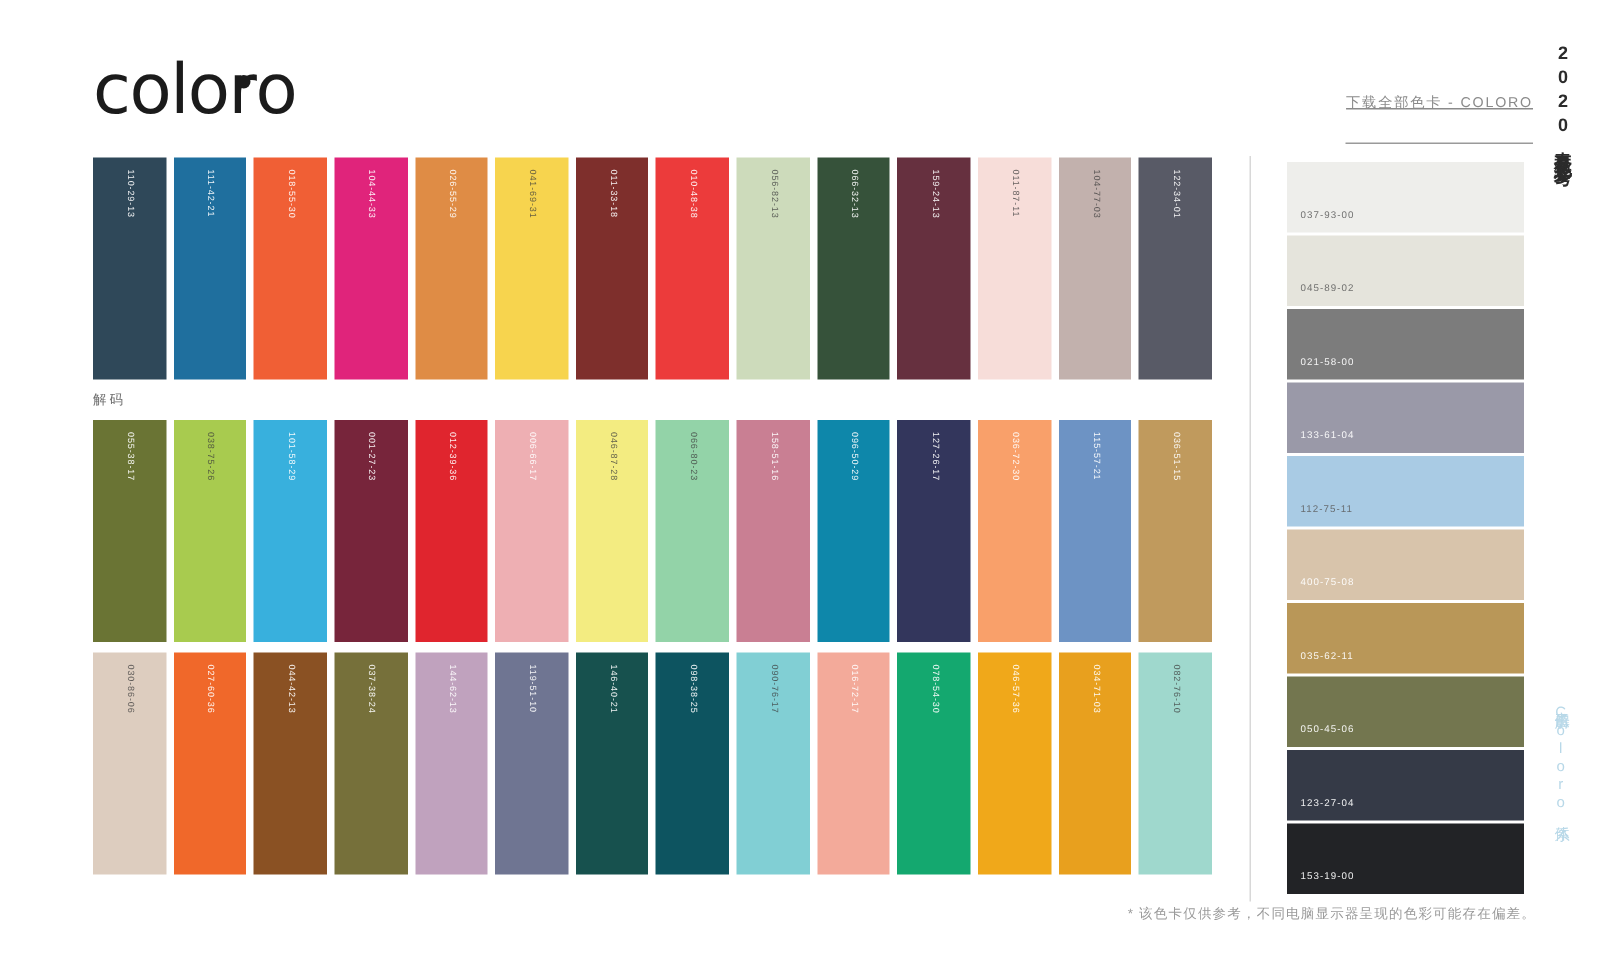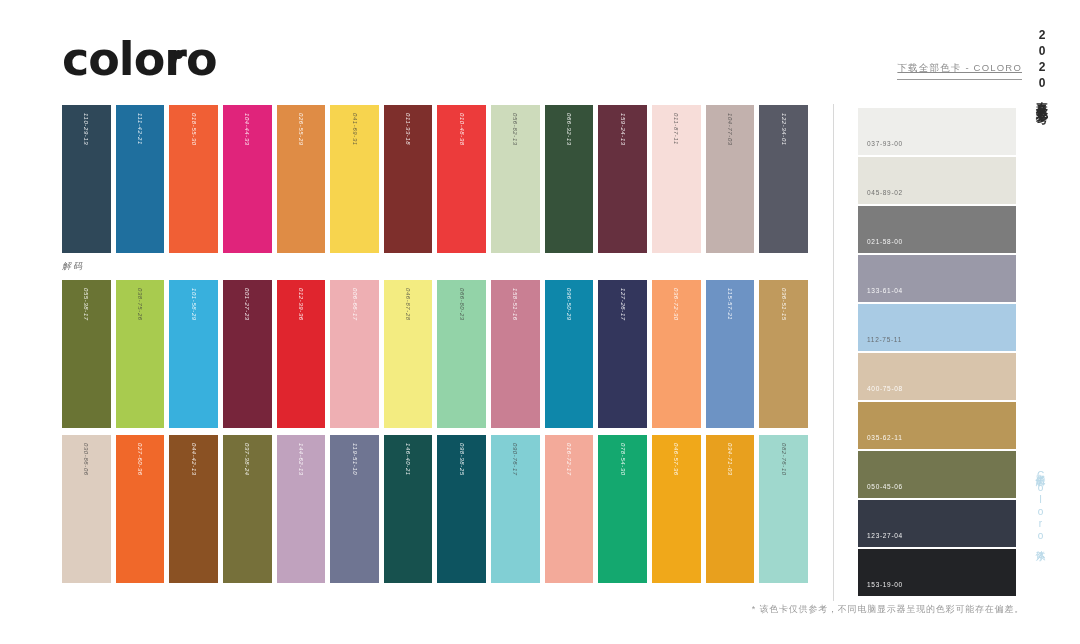--- a/index.html
+++ b/index.html
@@ -14,21 +14,21 @@
     width: 1080px; height: 644px;
     background: #ffffff;
   }
 
   
   .logo {
     position: absolute;
     left: 62px; top: 36px;
     font-family: "DejaVu Sans", sans-serif;
     font-size: 46px;
-    font-weight: 700;
+    font-weight: 400;
     letter-spacing: -1px;
     color: #1b1b1b;
     line-height: 1;
     display: flex;
     align-items: center;
   }
   .logo .dotted { position: relative; display: inline-block; }
   .logo .dotted::after {
     content: "";
     position: absolute;
@@ -37,21 +37,21 @@
     background: #1b1b1b;
     right: 3px; top: 14px;
   }
 
   .download-link {
     position: absolute;
     right: 58px; top: 62px;
     font-size: 9.5px;
     letter-spacing: 1.2px;
     color: #8a8a8a;
-    padding-bottom: 4px;
+    padding-bottom: 20px;
     border-bottom: 1px solid #9a9a9a;
     white-space: nowrap;
   }
 
   
   .vtext {
     position: absolute;
     writing-mode: vertical-rl;
     text-orientation: upright;
     letter-spacing: 2px;
@@ -69,21 +69,21 @@
     color: #b8d8e8;
     letter-spacing: 1px;
   }
 
   
   .palette {
     position: absolute;
     left: 62px; top: 105px;
     width: 746px;
   }
-  .row { position: relative; margin-bottom: 7px; font-style: italic; }
+  .row { position: relative; margin-bottom: 7px; }
   .swatch-row {
     display: flex;
     gap: 5px;
     height: 148px;
   }
   .swatch {
     flex: 1;
     position: relative;
     cursor: pointer;
   }

